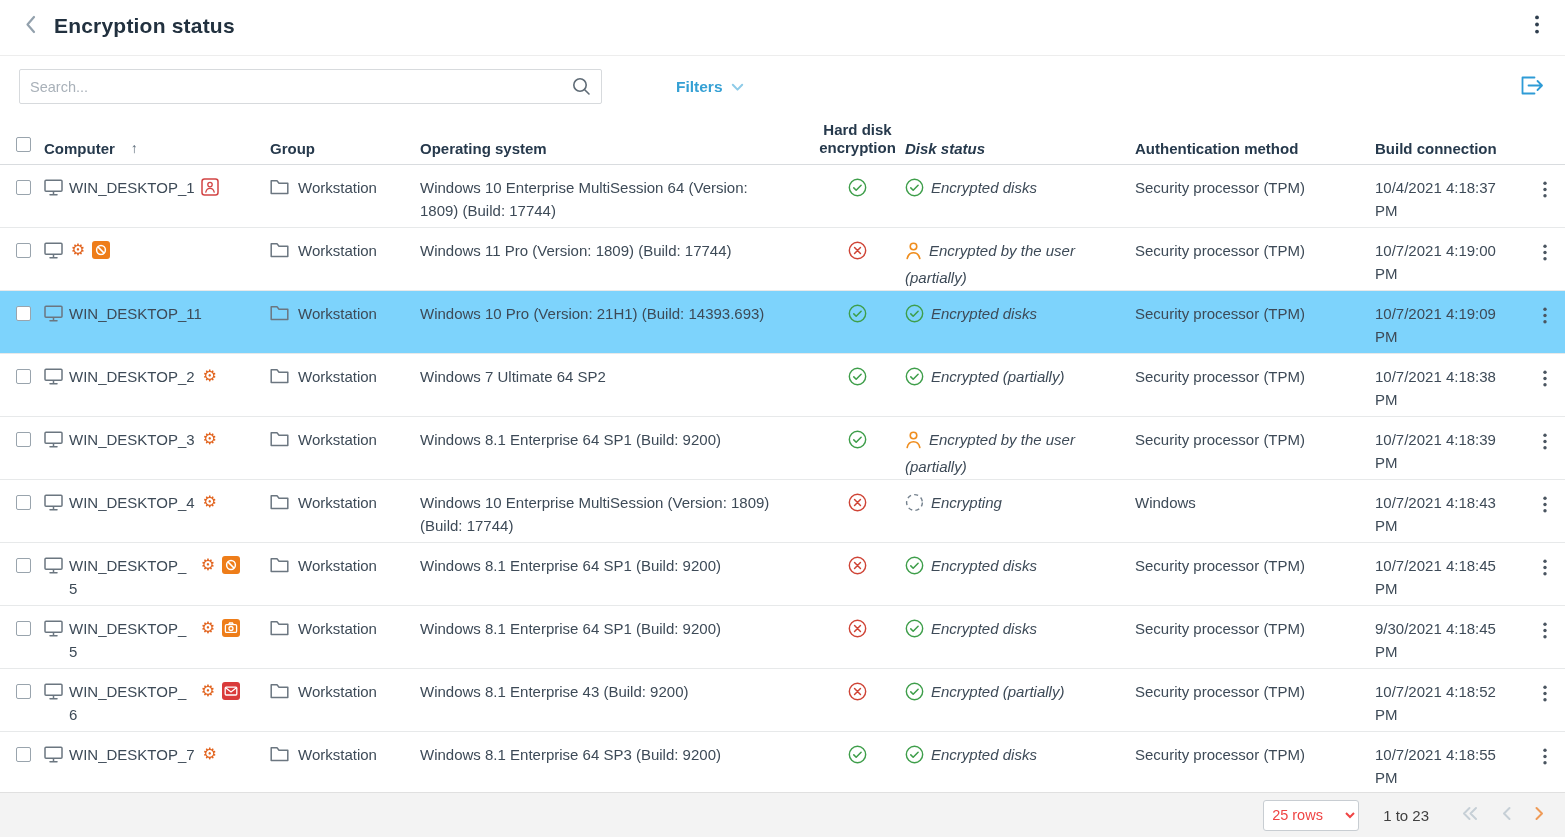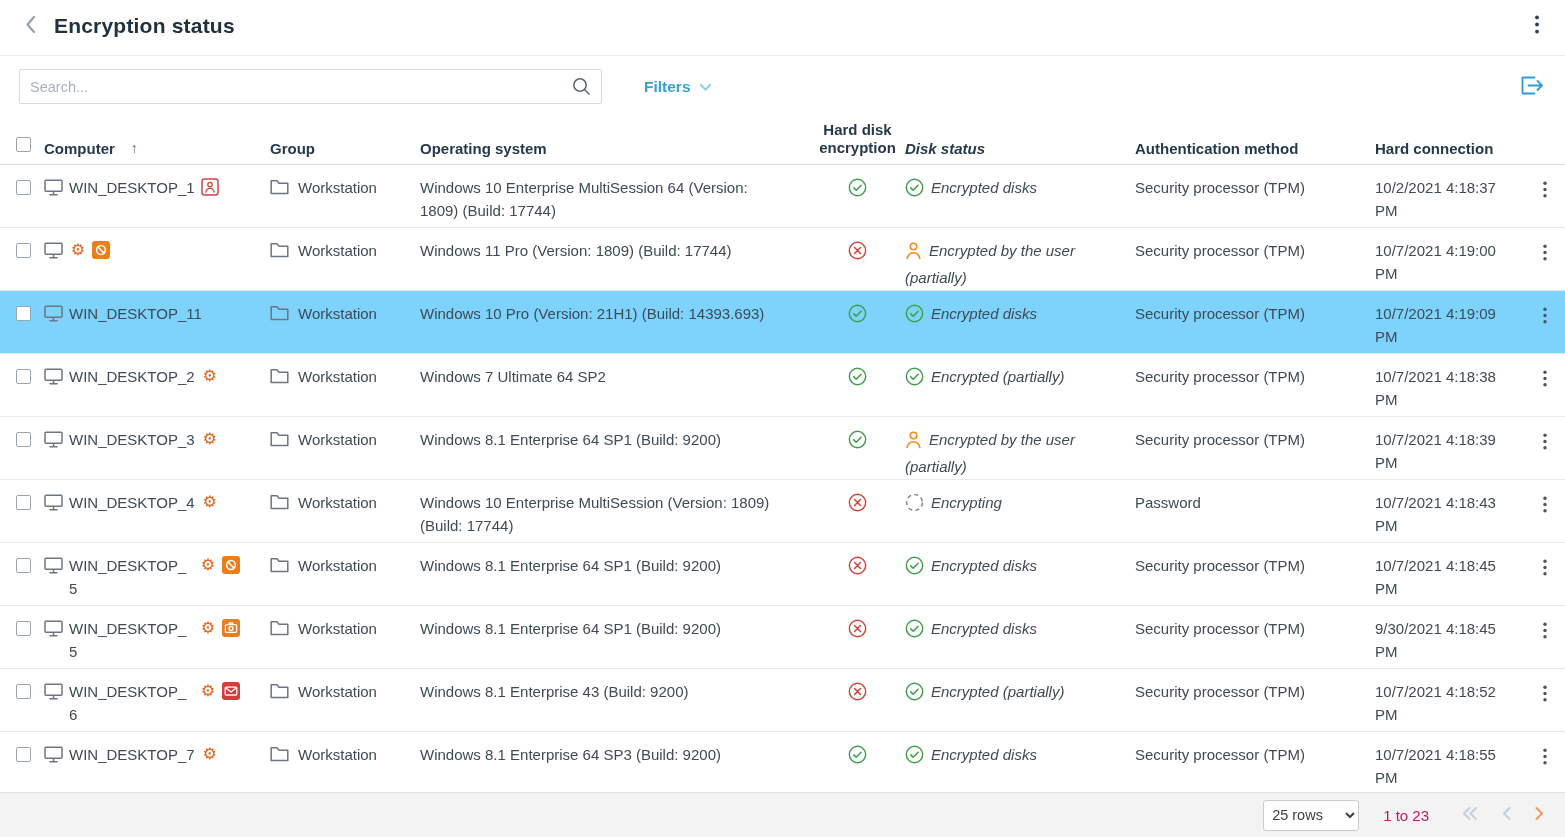--- a/index.html
+++ b/index.html
@@ -33,21 +33,21 @@
     width: 100%; height: 35px;
     border: 1px solid #d7dadd; border-radius: 2px;
     padding: 0 40px 0 10px;
     font-family: "Liberation Sans", sans-serif;
     font-size: 14.5px; color: #44505c;
     outline: none;
   }
   .search-box input::placeholder { color: #a9b1b9; }
   .search-icon { position: absolute; right: 11px; top: 8px; pointer-events: none; }
   .filters-btn {
-    margin-left: 36px;
+    margin-left: 68px;
     display: flex; align-items: center; gap: 8px;
     background: none; border: none; cursor: pointer;
     font-family: "Liberation Sans", sans-serif;
     font-size: 15.5px; font-weight: 700; color: #35a0d4;
   }
   .export-btn { margin-left: auto; background: none; border: none; cursor: pointer; padding: 2px; }
 
   
   .col { padding-right: 12px; }
   .col-check   { width: 44px;  padding: 0; flex-shrink: 0; }
@@ -111,24 +111,24 @@
     height: 45px;
     background: #f3f3f3;
     border-top: 1px solid #e0e0e0;
     display: flex; align-items: center; justify-content: flex-end;
     padding-right: 14px;
   }
   .rows-select {
     height: 31px; min-width: 96px;
     border: 1px solid #c8cdd2; border-radius: 3px;
     background: #fff; font-family: "Liberation Sans", sans-serif;
-    font-size: 14.5px; color: #404040; padding: 0 4px;
+    font-size: 14.5px; color: #ef4444; padding: 0 4px;
     cursor: pointer;
   }
-  .range-label { margin: 0 26px 0 24px; font-size: 15px; color: #be185d; }
+  .range-label { margin: 0 26px 0 24px; font-size: 15px; color: #404040; }
   .pg-btn { background: none; border: none; cursor: pointer; padding: 3px 6px; }
   .pg-group { display: flex; align-items: center; gap: 10px; }
 </style>
 </head>
 <body>
 
 <div class="app">
 
   <header class="page-header">
     <button class="back-btn">
@@ -182,21 +182,21 @@
     <div class="col col-check"><input type="checkbox" class="cb" style=""></div>
     <div class="col col-computer">
       <span>Computer</span>
       <span class="sort-arrow">↑</span>
     </div>
     <div class="col col-group">Group</div>
     <div class="col col-os">Operating system</div>
     <div class="col col-hde">Hard disk encryption</div>
     <div class="col col-disk">Disk status</div>
     <div class="col col-auth">Authentication method</div>
-    <div class="col col-last">Hard connection</div>
+    <div class="col col-last">Build connection</div>
     <div class="col col-menu"></div>
   </div>
 
   <div class="tbody">
   <div class="trow">
     <div class="col col-check">
       <input type="checkbox" class="cb" style="">
     </div>
     <div class="col col-computer">
       <span class="icon monitor-wrap">
@@ -232,21 +232,21 @@
               <path d="M6.1 10.4l2.5 2.5 5.2-5.3" fill="none" stroke="#3e9e4a" stroke-width="1.6" stroke-linecap="round" stroke-linejoin="round"></path>
             </svg></span>
     </div>
     <div class="col col-disk">
       <span class="disk-icon"><svg width="19" height="19" viewBox="0 0 20 20">
               <circle cx="10" cy="10" r="8.6" fill="none" stroke="#3e9e4a" stroke-width="1.5"></circle>
               <path d="M6.1 10.4l2.5 2.5 5.2-5.3" fill="none" stroke="#3e9e4a" stroke-width="1.6" stroke-linecap="round" stroke-linejoin="round"></path>
             </svg></span><span>Encrypted disks</span>
     </div>
     <div class="col col-auth">Security processor (TPM)</div>
-    <div class="col col-last">10/2/2021 4:18:37 PM</div>
+    <div class="col col-last">10/4/2021 4:18:37 PM</div>
     <div class="col col-menu">
       <button class="kebab-btn">
         <span>
           <svg width="4" height="17" viewBox="0 0 4 17">
                 <circle cx="2" cy="2.2" r="1.7" fill="#4a5560"></circle>
                 <circle cx="2" cy="8.5" r="1.7" fill="#4a5560"></circle>
                 <circle cx="2" cy="14.8" r="1.7" fill="#4a5560"></circle>
               </svg>
         </span>
       </button>
@@ -507,21 +507,21 @@
       <span class="sicon"><svg width="19" height="19" viewBox="0 0 20 20">
               <circle cx="10" cy="10" r="8.6" fill="none" stroke="#cf4436" stroke-width="1.5"></circle>
               <path d="M6.9 6.9l6.2 6.2M13.1 6.9l-6.2 6.2" stroke="#cf4436" stroke-width="1.6" stroke-linecap="round"></path>
             </svg></span>
     </div>
     <div class="col col-disk">
       <span class="disk-icon"><svg width="19" height="19" viewBox="0 0 20 20">
               <circle cx="10" cy="10" r="8.3" fill="none" stroke="#75828e" stroke-width="1.5" stroke-dasharray="4.3 3.4"></circle>
             </svg></span><span>Encrypting</span>
     </div>
-    <div class="col col-auth">Password</div>
+    <div class="col col-auth">Windows</div>
     <div class="col col-last">10/7/2021 4:18:43 PM</div>
     <div class="col col-menu">
       <button class="kebab-btn">
         <span>
           <svg width="4" height="17" viewBox="0 0 4 17">
                 <circle cx="2" cy="2.2" r="1.7" fill="#4a5560"></circle>
                 <circle cx="2" cy="8.5" r="1.7" fill="#4a5560"></circle>
                 <circle cx="2" cy="14.8" r="1.7" fill="#4a5560"></circle>
               </svg>
         </span>

